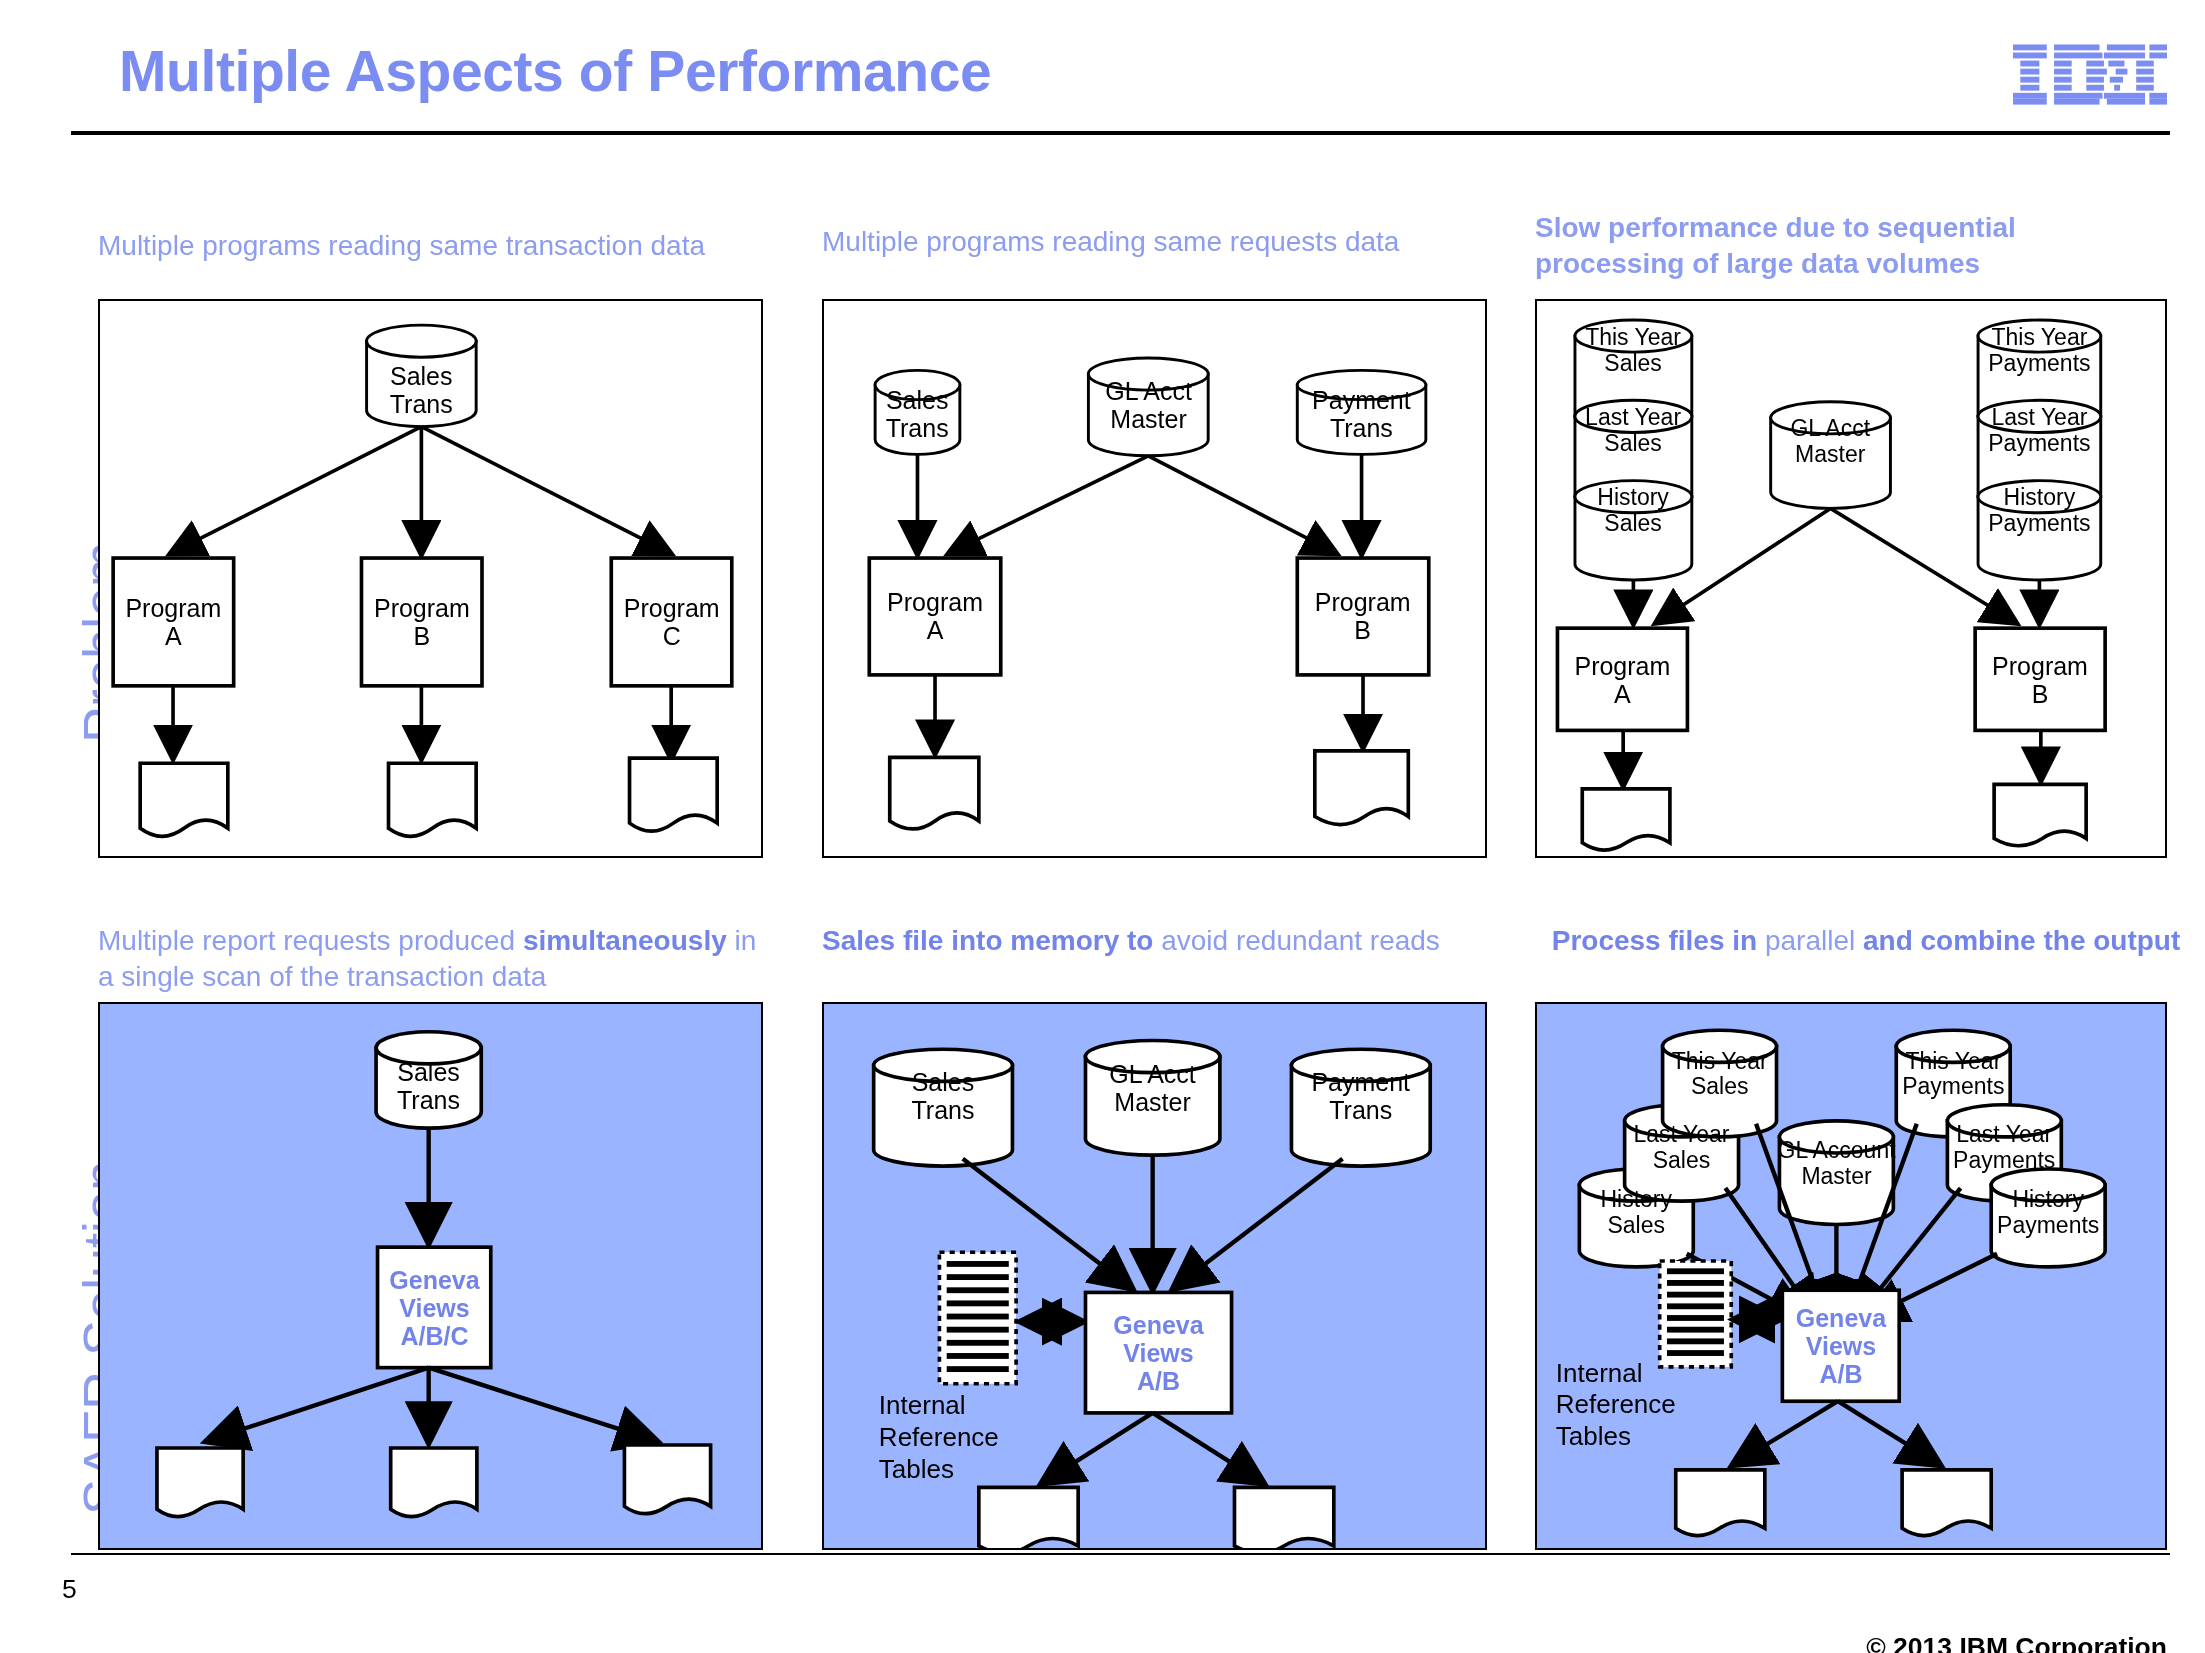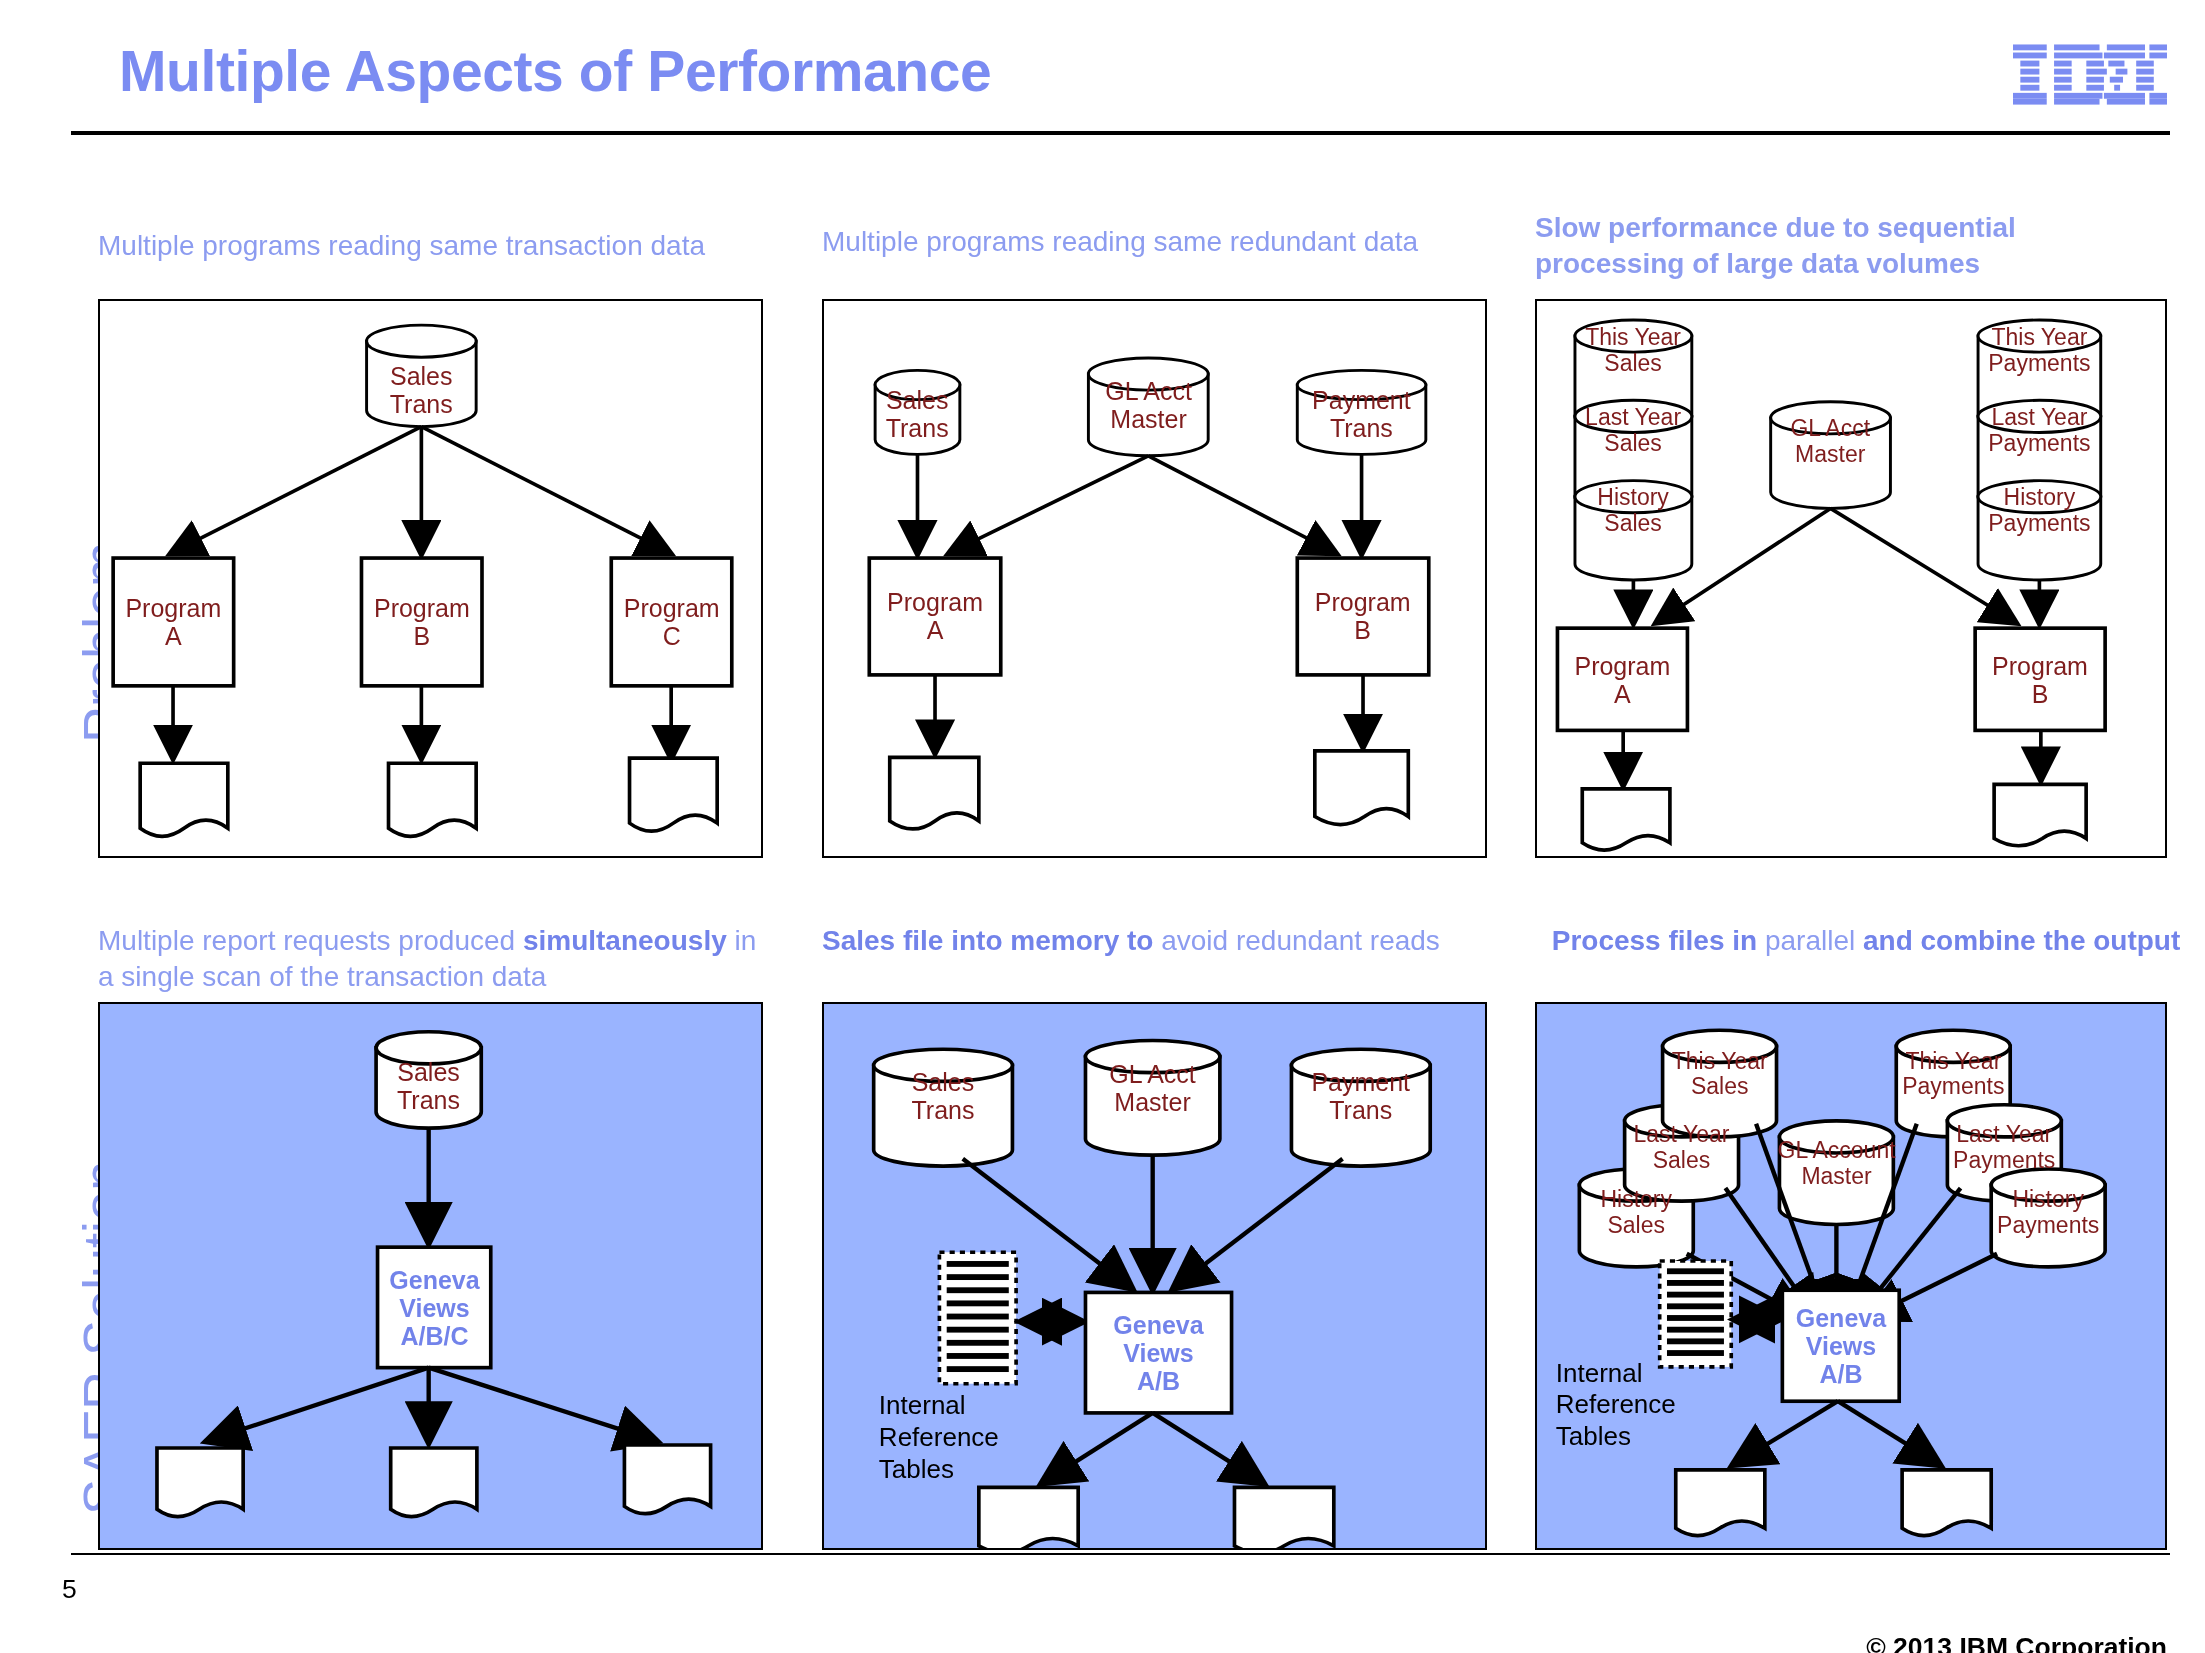--- a/index.html
+++ b/index.html
@@ -71,21 +71,21 @@
     box-sizing: border-box;
     background: #ffffff;
   }
   .panel.solution { background: #9ab4ff; }
 
   .panel svg { display: block; width: 100%; height: 100%; }
 
   
   .node-label {
     position: absolute;
-    color: #7f1d1d;
+    color: #000000;
     font-size: 25px;
     line-height: 1.12;
     text-align: center;
     white-space: nowrap;
     transform: translate(-50%, -50%);
     pointer-events: none;
   }
   .node-label.small { font-size: 23px; }
   .node-label.bold { font-weight: bold; color: #7283ea; }
   .node-label.black { color: #000000; font-weight: normal; text-align: left;
@@ -161,21 +161,21 @@
   </svg>
 </div>
 
 <div id="rail-problem" class="rail-label">Problem</div>
 <div id="rail-solution" class="rail-label">SAFR Solution</div>
 
 <div class="caption" style="left:98px; top:228px; width:662px;">
   <span>Multiple programs reading same transaction data</span>
 </div>
 <div class="caption" style="left:822px; top:224px; width:662px;">
-  <span>Multiple programs reading same redundant data</span>
+  <span>Multiple programs reading same requests data</span>
 </div>
 <div class="caption" style="left:1535px; top:210px; width:632px;font-weight:bold;">
   <span>Slow performance due to sequential processing of large data volumes</span>
 </div>
 
 <div class="caption" style="left:98px; top:923px; width:662px;">
   <span>Multiple report requests produced </span><b>simultaneously</b><span> in a single scan of the transaction data</span>
 </div>
 <div class="caption" style="left:822px; top:923px; width:677px;">
   <b>Sales file into memory to</b><span> avoid redundant reads</span>

